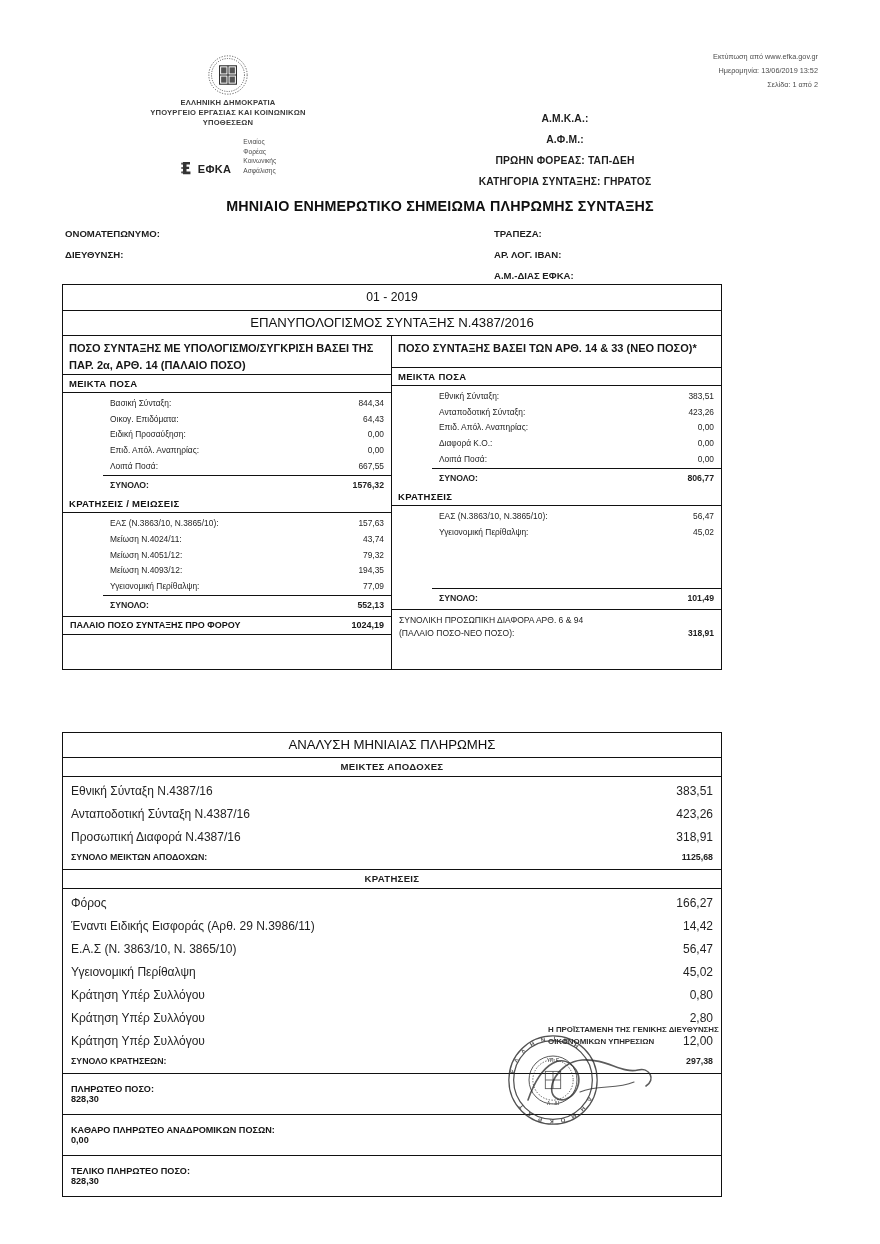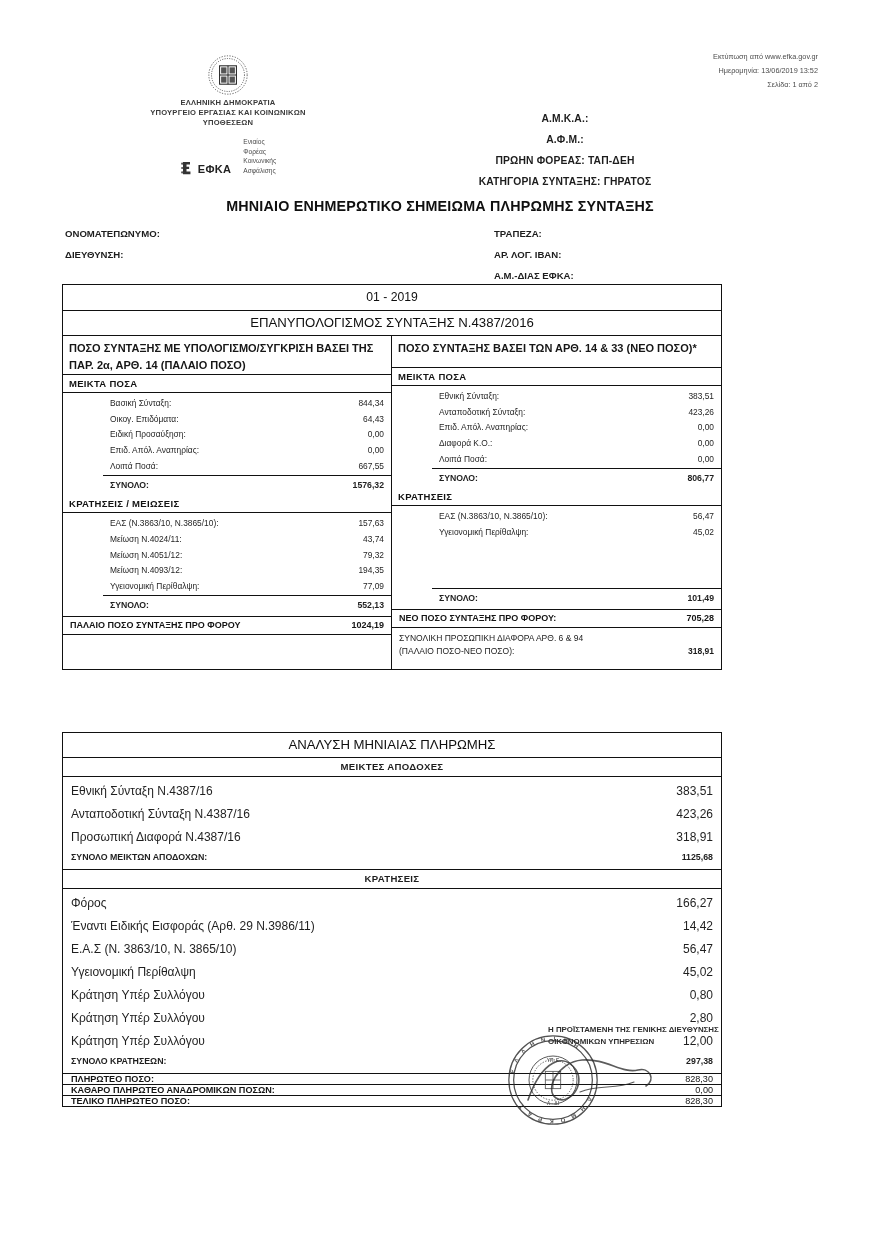--- a/index.html
+++ b/index.html
@@ -69,22 +69,22 @@
   .diffbox .amt{font-weight:bold;}
   .emptycell{}
 
   
   .brow{display:flex;justify-content:space-between;font-size:12px;line-height:1.92;
         padding:0 8px;color:#1f1f1f;}
   .brow .v{text-align:right;white-space:nowrap;}
   .bgroup{padding:3px 0 3px;}
   .brow.total{font-weight:bold;font-size:8.8px;}
   .bline{display:flex;justify-content:space-between;font-size:9.1px;font-weight:bold;
-         padding:0 8px;border-top:1.3px solid #111;color:#141414;}
-  .bline .v{font-weight:normal;}
+         padding:10px 8px;border-top:1.3px solid #111;color:#141414;flex-direction:column;}
+  .bline .v{font-weight:bold;}
 
   
   .sign{position:absolute;left:548px;top:1024px;font-size:7.9px;font-weight:bold;
         line-height:1.5;color:#2e2e2e;}
   .stamp{position:absolute;left:505px;top:1032px;width:96px;height:96px;opacity:.82;}
   .sig-scribble{position:absolute;left:520px;top:1040px;width:150px;height:85px;opacity:.75;}
 </style>
 </head>
 <body>
 
@@ -284,24 +284,20 @@
           <div class="row spacer">
               <span>&nbsp;</span>
               <span class="v">&nbsp;</span>
             </div>
           <div class="row total">
               <span>ΣΥΝΟΛΟ:</span>
               <span class="v">101,49</span>
             </div>
         </div>
 
-        <div class="bigrow">
-          <span>ΝΕΟ ΠΟΣΟ ΣΥΝΤΑΞΗΣ ΠΡΟ ΦΟΡΟΥ:</span>
-          <span>705,28</span>
-        </div>
 
         <div class="diffbox">
           <div>ΣΥΝΟΛΙΚΗ ΠΡΟΣΩΠΙΚΗ ΔΙΑΦΟΡΑ ΑΡΘ. 6 &amp; 94</div>
           <div class="l2">
             <span>(ΠΑΛΑΙΟ ΠΟΣΟ-ΝΕΟ ΠΟΣΟ):</span>
             <span class="amt">318,91</span>
           </div>
         </div>
       </div>
     </div>

